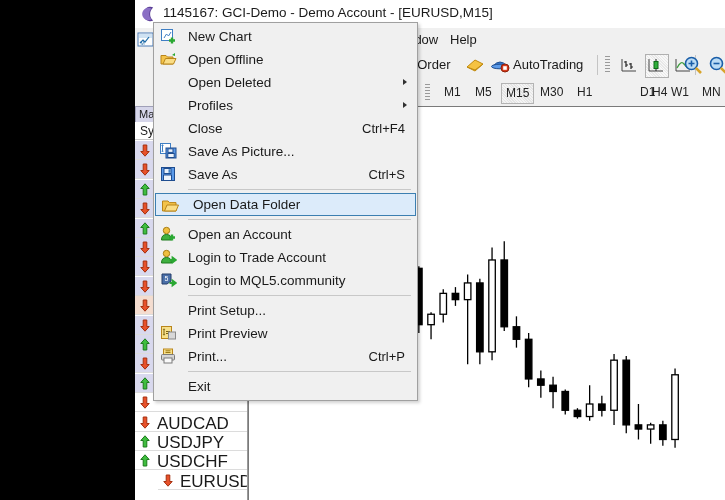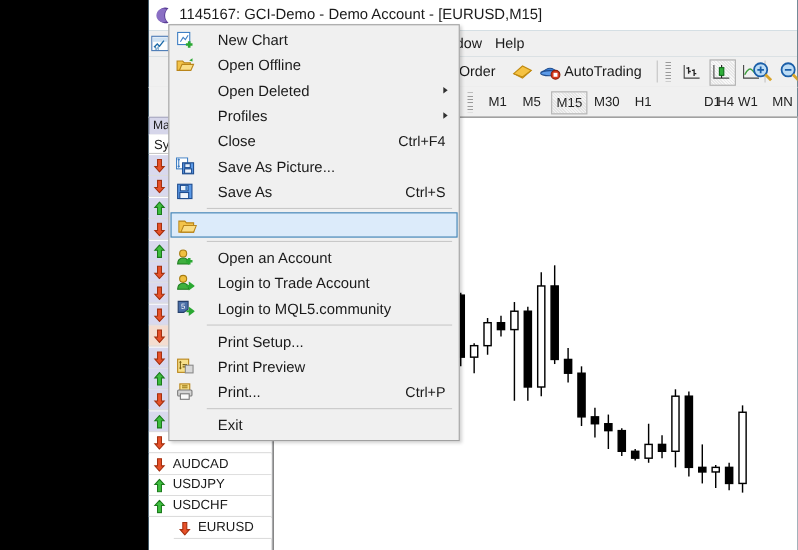--- a/index.html
+++ b/index.html
@@ -94,21 +94,21 @@
   }
   .mwrow{
     position:absolute;left:0;width:112px;height:19px;
     border-bottom:1px solid #dcdcdc;box-sizing:border-box;
     background:#d9d9ee;
   }
   .mwrow.alt{background:#f4ddd0;}
   .mwrow.white{background:#ffffff;}
   .mwarrow{position:absolute;left:4px;top:3px;width:12px;height:13px;}
   .mwsym{
-    position:absolute;left:22px;top:1px;font-size:12px;color:#1a1a1a;
+    position:absolute;left:22px;top:1px;font-size:17px;color:#1a1a1a;
     white-space:nowrap;
   }
   .mwbid,.mwask{
     position:absolute;top:1px;font-size:12.5px;white-space:nowrap;text-align:right;
   }
   .mwbid{left:95px;width:70px;}
   .mwask{left:175px;width:70px;}
   .pxup{color:#1f4ec9;}
   .pxdn{color:#d11b1b;}
 
@@ -129,21 +129,21 @@
     position:absolute;left:18px;top:22px;width:263px;
     background:#f0f0f0;border:1px solid #a0a0a0;
     z-index:60;box-shadow:2px 2px 3px rgba(0,0,0,.18);
     padding:2px 0 2px 0;
   }
   .dropdown .gutter{
     position:absolute;left:1px;top:1px;width:28px;bottom:1px;background:#f0f0f0;
   }
   .dditem{
     position:relative;height:23px;line-height:23px;
-    padding-left:44px;font-size:13.5px;color:#1a1a1a;white-space:nowrap;
+    padding-left:34px;font-size:13.5px;color:#1a1a1a;white-space:nowrap;
     cursor:default;
   }
   .dditem.sel{
     background:#dcebfa;border:1px solid #3c7fb1;
     height:21px;line-height:21px;margin:0 1px;padding-left:37px;
     box-sizing:content-box;
   }
   .dditem .accel{
     position:absolute;right:12px;top:0;font-size:13px;color:#1a1a1a;
   }
@@ -519,21 +519,21 @@
         <div class="dditem"><span class="ico"><svg width="17" height="17" viewBox="0 0 17 17">
               <rect x="1.5" y="1.5" width="13" height="13" fill="#5b9ae8" stroke="#1f4d8f"></rect>
                 <rect x="4" y="2.5" width="7" height="5" fill="#e8f1fb" stroke="#1f4d8f"></rect>
                 <rect x="8.5" y="3.2" width="2" height="3.6" fill="#3f7fc4"></rect>
                 <rect x="3.5" y="9" width="8" height="5.5" fill="#eef4fb" stroke="#1f4d8f"></rect>
             </svg></span><span>Save As</span><span class="accel">Ctrl+S</span></div>
         <div class="ddsep"></div>
         <div class="dditem sel"><span class="ico"><svg width="17" height="17" viewBox="0 0 17 17">
               <path d="M0.5 14 V4 H6 L7.5 5.6 H14 V14 Z" fill="#f3c349" stroke="#b9851a"></path>
                 <path d="M2.5 14 L5 8 H16.5 L14 14 Z" fill="#fadd85" stroke="#b9851a"></path>
-            </svg></span></div>
+            </svg></span><span>Open Data Folder</span></div>
         <div class="ddsep"></div>
         <div class="dditem"><span class="ico"><svg width="17" height="17" viewBox="0 0 17 17">
               <circle cx="6.5" cy="4.5" r="3.2" fill="#f0c040" stroke="#a87c12"></circle>
                 <path d="M1.5 14 Q1.5 8.5 6.5 8.5 Q11.5 8.5 11.5 14 Z" fill="#3fb03f" stroke="#1c7a1c"></path>
                 <path d="M12 8.5 V14.5 M9 11.5 H15" stroke="#2aa832" stroke-width="2.4"></path>
             </svg></span><span>Open an Account</span></div>
         <div class="dditem"><span class="ico"><svg width="17" height="17" viewBox="0 0 17 17">
               <circle cx="6.5" cy="4.5" r="3.2" fill="#f0c040" stroke="#a87c12"></circle>
                 <path d="M1.5 14 Q1.5 8.5 6.5 8.5 Q11.5 8.5 11.5 14 Z" fill="#3fb03f" stroke="#1c7a1c"></path>
                 <path d="M9.5 11 H14 M12.5 8.6 L15.8 11 L12.5 13.4 Z" stroke="#2aa832" fill="#2aa832" stroke-width="1.8"></path>

